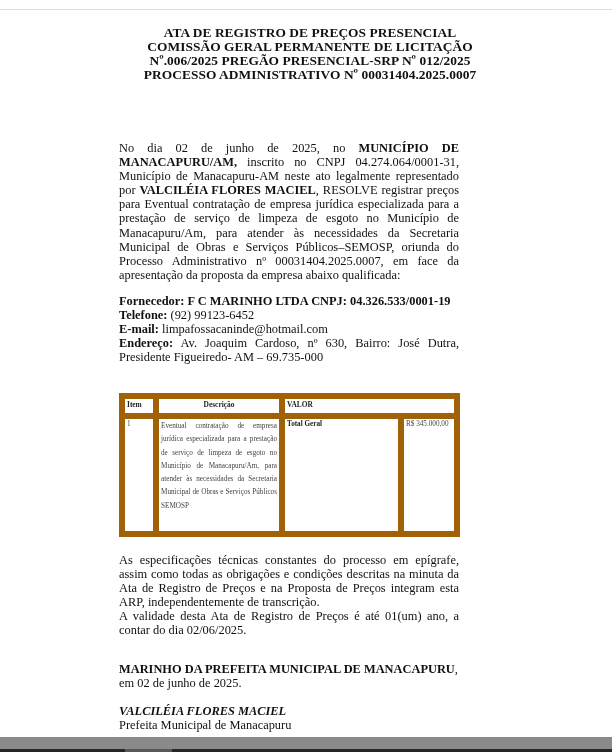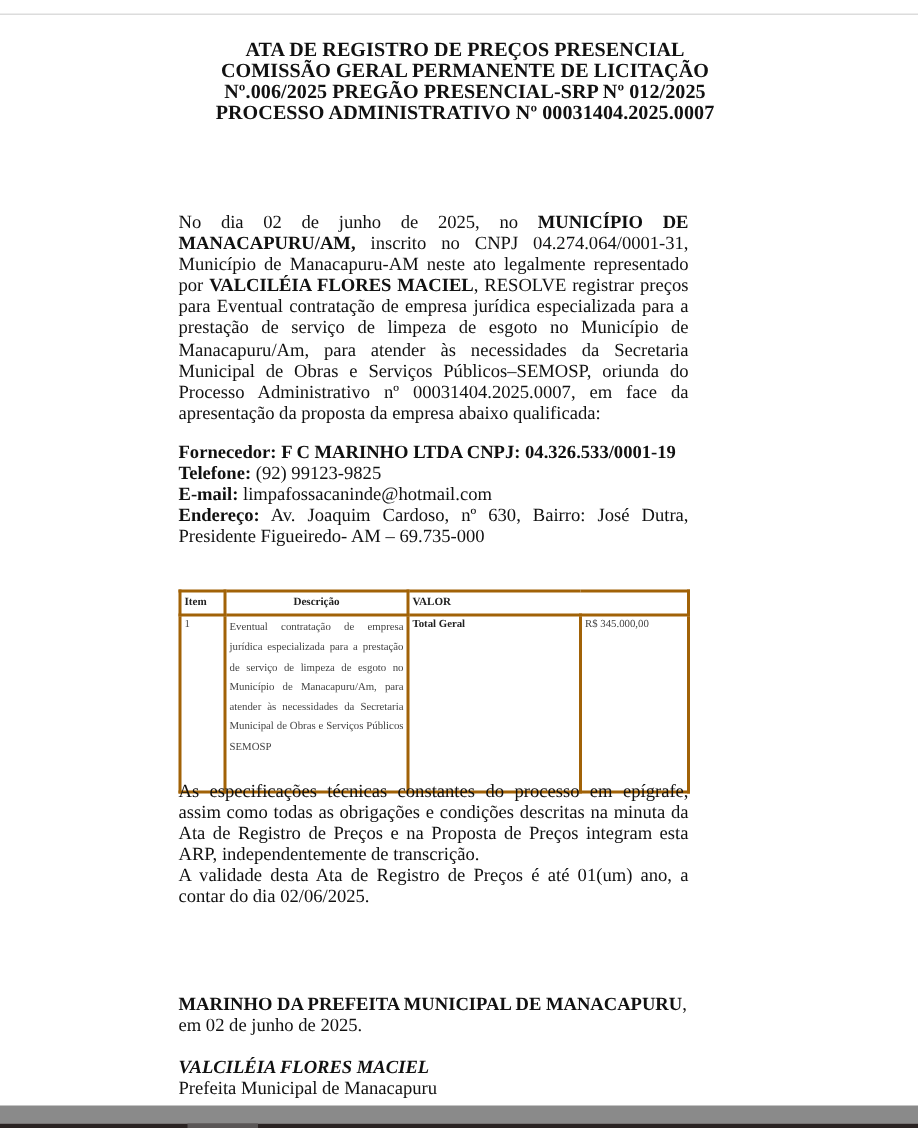--- a/index.html
+++ b/index.html
@@ -56,41 +56,41 @@
 
     table.items {
       position: absolute;
       left: 119px; top: 393px;
       width: 341px;
       border-collapse: collapse;
       font-size: 7.2px;
       color: #222;
     }
     table.items td {
-      border: 2px solid #a16207;
+      border: 6px solid #a16207;
       vertical-align: top;
       padding: 1px 2px;
     }
     table.items .hdr td {
       font-weight: bold;
       height: 12px;
       font-size: 7.4px;
     }
     .col-item { width: 24px; }
     .col-desc { width: 116px; text-align: center; }
     .col-label { width: 109px; }
     .desc-cell {
       text-align: justify;
       line-height: 13.3px;
       color: #444;
       margin-top: 16px;
     }
     .muted { color: #444; }
 
-    .closing { top: 520px; }
+    .closing { top: 553px; }
     .closing p { margin: 0; }
 
     .sign {
       position: absolute;
       left: 119px; top: 662px;
       width: 360px;
       font-size: 12.4px;
       line-height: 14.1px;
     }
     .sign p { margin: 0; }
@@ -128,21 +128,21 @@
   <div>PROCESSO ADMINISTRATIVO Nº 00031404.2025.0007</div>
 </div>
 
 <div class="body-text intro">
   <span>No dia 02 de junho de 2025, no </span><span class="b">MUNICÍPIO DE MANACAPURU/AM,</span><span> inscrito no CNPJ 04.274.064/0001-31, Município de Manacapuru-AM neste ato legalmente representado por </span><span class="b">VALCILÉIA FLORES MACIEL</span><span>, RESOLVE registrar preços para Eventual contratação de empresa jurídica especializada para a prestação de serviço de limpeza de esgoto no Município de Manacapuru/Am, para atender às necessidades da Secretaria Municipal de Obras e Serviços Públicos–SEMOSP, oriunda do Processo Administrativo nº 00031404.2025.0007, em face da apresentação da proposta da empresa abaixo qualificada:</span>
 </div>
 
 <div class="supplier">
   <div class="line b">Fornecedor: F C MARINHO LTDA CNPJ: 04.326.533/0001-19</div>
   <div class="line">
-    <span class="b">Telefone:</span><span> (92) 99123-9825</span>
+    <span class="b">Telefone:</span><span> (92) 99123-6452</span>
   </div>
   <div class="line">
     <span class="b">E-mail:</span><span> limpafossacaninde@hotmail.com</span>
   </div>
   <div class="line wrap">
     <span class="b">Endereço:</span><span> Av. Joaquim Cardoso, nº 630, Bairro: José Dutra, Presidente Figueiredo- AM – 69.735-000</span>
   </div>
 </div>
 
 <table class="items">

